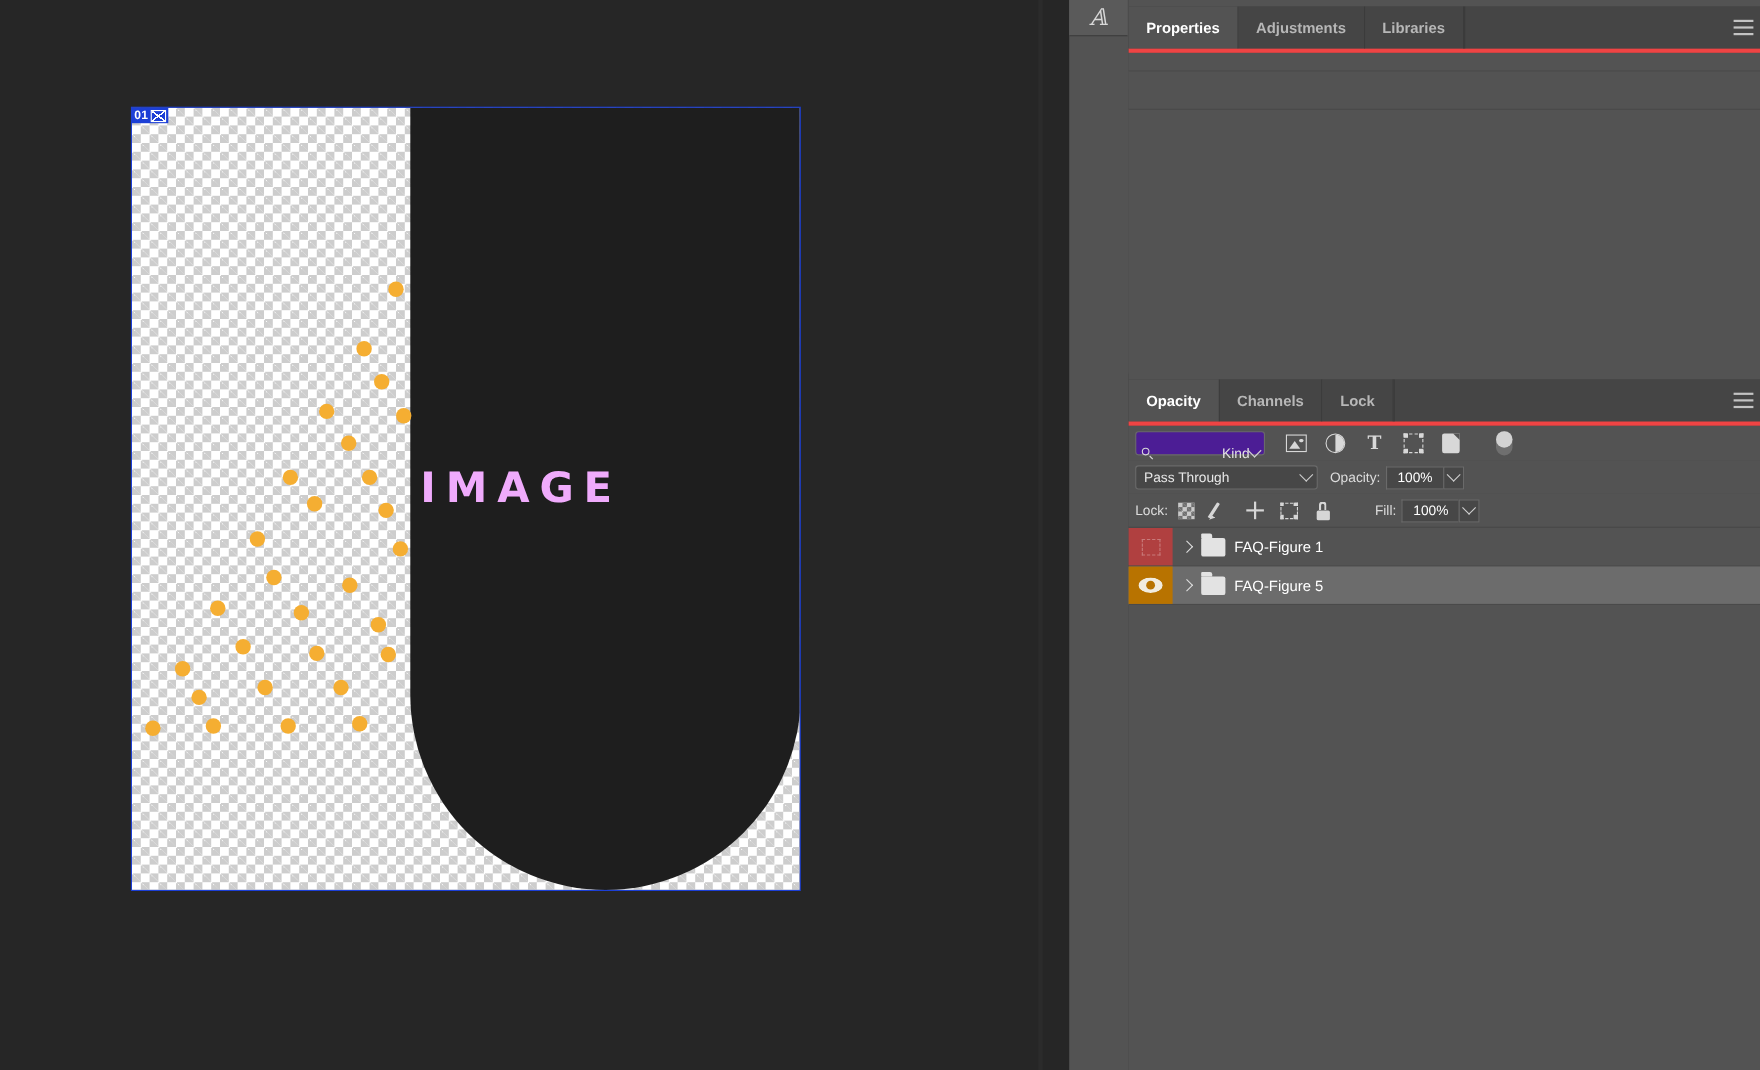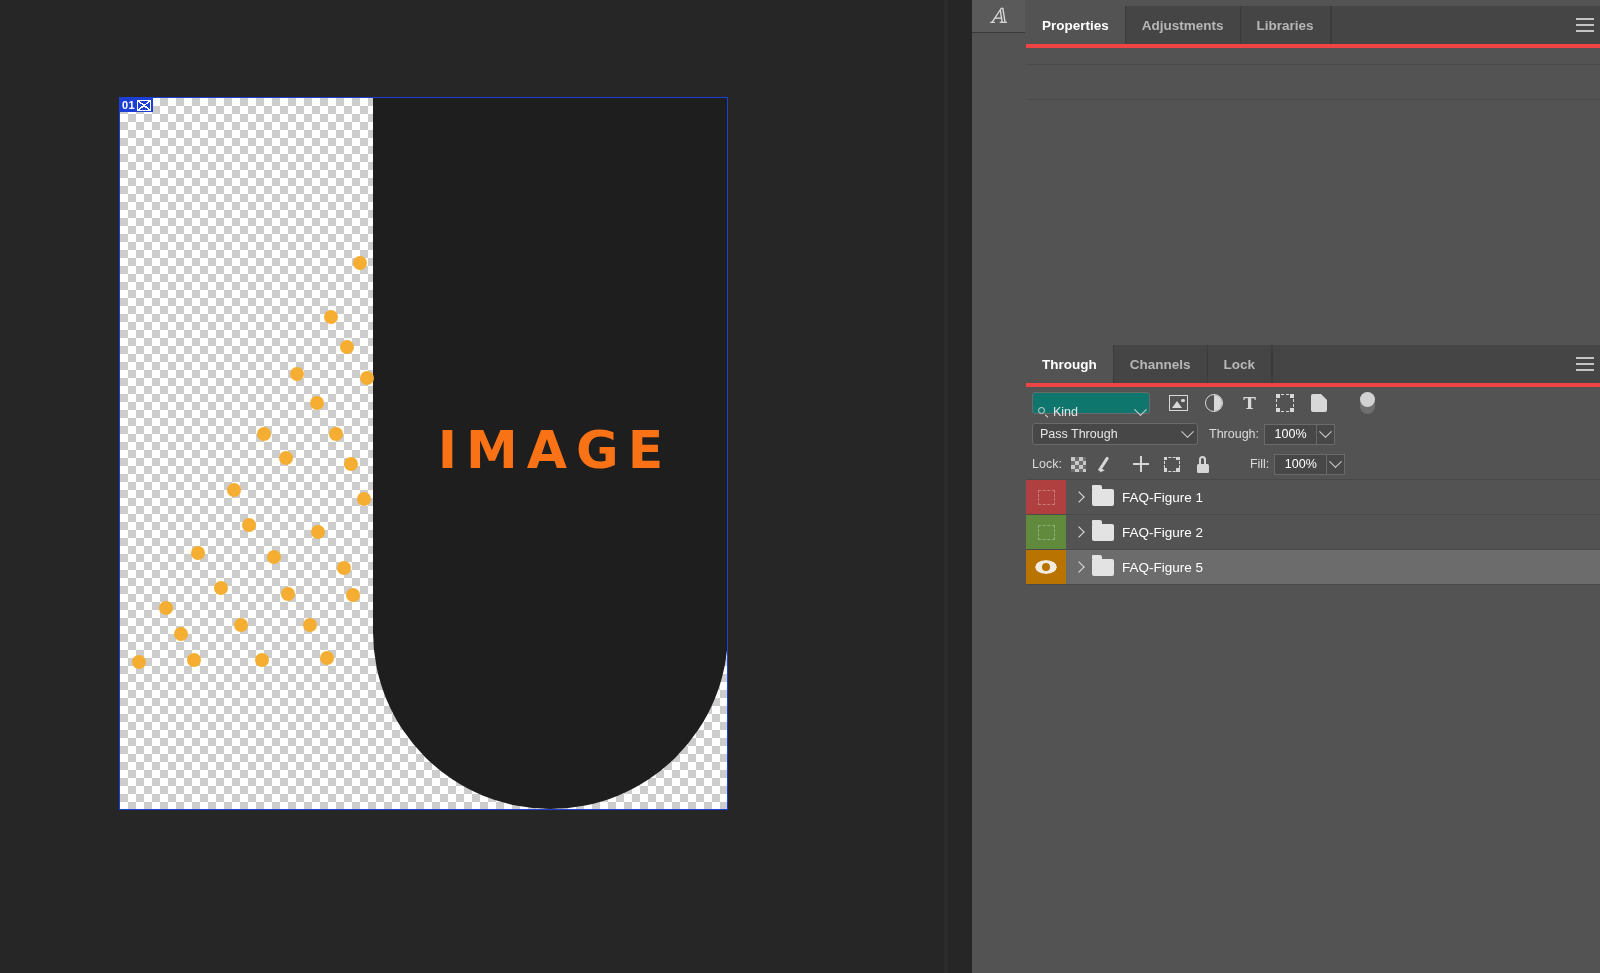--- a/index.html
+++ b/index.html
@@ -74,24 +74,24 @@
     position: absolute;
     left: 253px; top: 0px;
     width: 355px; height: 711px;
     background: #1e1e1e;
     border-bottom-left-radius: 178px 178px;
     border-bottom-right-radius: 178px 178px;
     overflow: hidden;
   }
   .image-word {
     position: absolute; left: 0; right: 0; top: 326px;
-    text-align: center;
-    color: #f97316;
+    text-align: left;
+    color: #f0abfc;
     font-family: "DejaVu Sans", sans-serif;
-    font-size: 52px; font-weight: 700;
+    font-size: 38px; font-weight: 700;
     letter-spacing: 9px;
     text-indent: 9px;
     line-height: 1;
   }
   .dot {
     position: absolute;
     border-radius: 50%;
     background: #f5ae32;
   }
   .dock-rail {
@@ -149,27 +149,28 @@
 
   .filter-row {
     display: flex; align-items: center;
     height: 32px; padding: 0 8px 0 6px;
     background: #535353;
     gap: 0;
   }
   .kind-select {
     display: flex; align-items: center;
     width: 118px; height: 22px;
-    background: #0f766e;
+    background: #4c1d95;
     border: 1px solid #6a6a6a;
     border-radius: 3px;
     box-sizing: border-box;
     color: #e3e3e3; font-size: 12.5px;
     padding: 18px 4px 0 5px;
     position: relative;
+    text-align: right;
   }
   .kind-select .magnify {
     width: 11px; height: 11px; margin-right: 4px;
     position: relative; flex: 0 0 auto;
   }
   .kind-select .magnify:before {
     content: ""; position: absolute; left: 0; top: 0;
     width: 7px; height: 7px; border: 1.4px solid #d8d8d8;
     border-radius: 50%; box-sizing: border-box;
   }
@@ -424,21 +425,21 @@
         <div class="no-props">No Properties</div>
       </div>
       <div class="props-area">
         <div class="props-inner"></div>
       </div>
     </div>
 
     <div class="layers-panel">
       <div class="tabbar">
         <div class="tab active">
-          <span>Through</span>
+          <span>Opacity</span>
         </div>
         <div class="tab">
           <span>Channels</span>
         </div>
         <div class="tab">
           <span>Lock</span>
         </div>
         <div class="tabbar-filler"></div>
         <div class="panel-menu">
             <i></i>
@@ -466,21 +467,21 @@
           <span class="ficon fi-smart"></span>
           <span class="ficon fi-toggle"></span>
         </div>
       </div>
 
       <div class="blend-row">
         <div class="blend-select">
           <span>Pass Through</span>
           <span class="chev-thin" style="margin-left:auto"></span>
         </div>
-        <span class="row-label">Through:</span>
+        <span class="row-label">Opacity:</span>
         <span class="num-field">100%</span>
         <span class="num-stepper">
           <span class="chev-thin"></span>
         </span>
       </div>
 
       <div class="lock-row">
         <span class="lock-label">Lock:</span>
         <span class="lock-icons">
           <span class="lk lk-transparency"></span>
@@ -505,30 +506,20 @@
           <div class="layer-row">
             <div class="swatch" style="background: rgb(176, 64, 64);">
               <div class="eye-placeholder"></div>
             </div>
             <div class="disclosure">
               <i></i>
             </div>
             <div class="folder-icon"></div>
             <div class="layer-name">FAQ-Figure 1</div>
           </div>
-          <div class="layer-row">
-            <div class="swatch" style="background: rgb(97, 138, 60);">
-              <div class="eye-placeholder"></div>
-            </div>
-            <div class="disclosure">
-              <i></i>
-            </div>
-            <div class="folder-icon"></div>
-            <div class="layer-name">FAQ-Figure 2</div>
-          </div>
           <div class="layer-row selected">
             <div class="swatch" style="background: rgb(184, 115, 0);">
               <div class="eye-open"></div>
             </div>
             <div class="disclosure">
               <i></i>
             </div>
             <div class="folder-icon"></div>
             <div class="layer-name">FAQ-Figure 5</div>
           </div>

